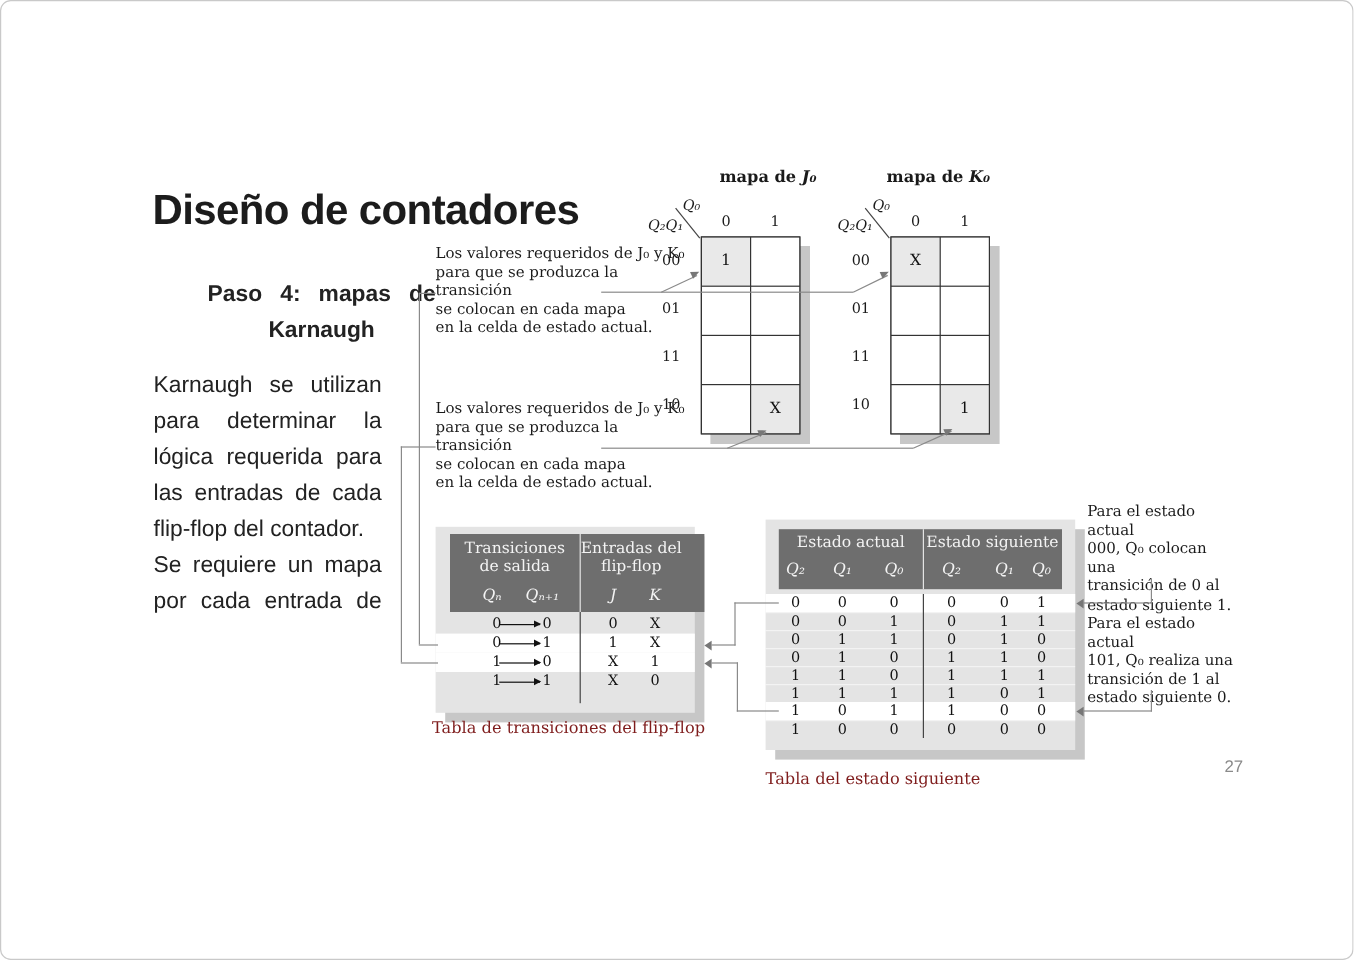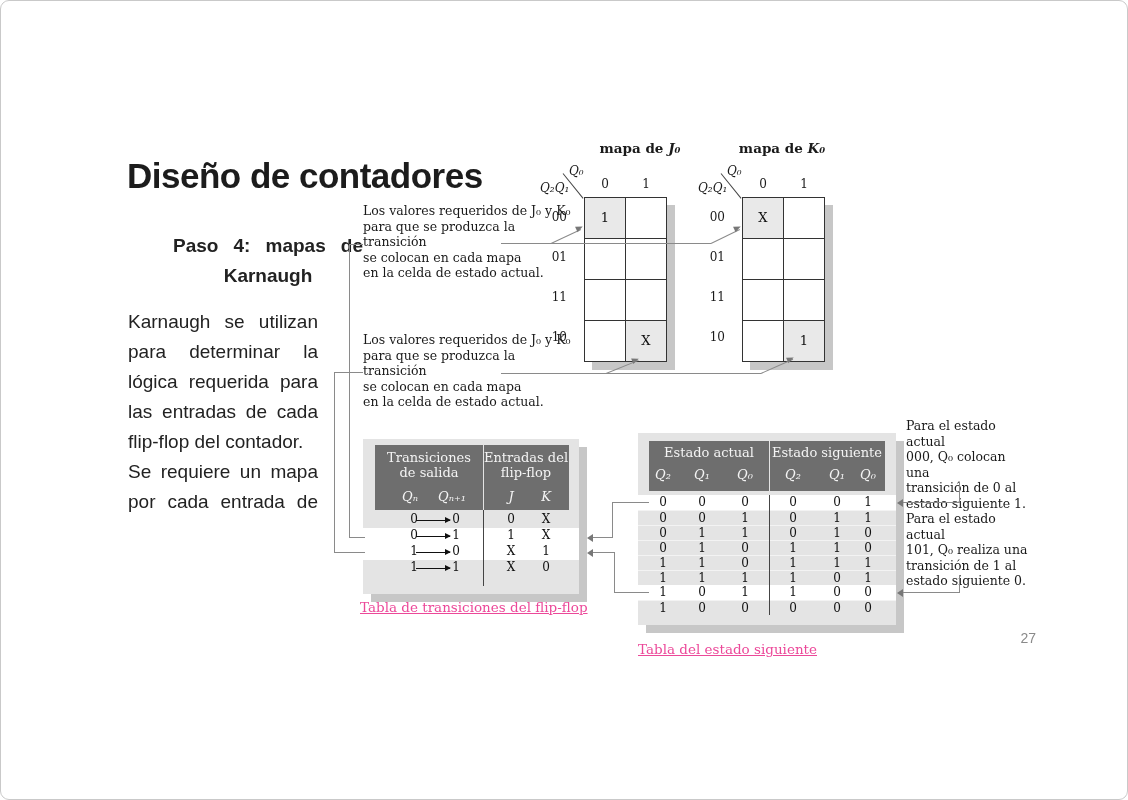--- a/index.html
+++ b/index.html
@@ -58,21 +58,21 @@
   .subhead { position:absolute; font-style:italic; font-size:13px; text-align:center; color:#f4f4f4; }
   .trow { position:absolute; left:0; right:0; height:16px; }
   .trow.hl { background:#fff; }
   .srow { position:absolute; left:0; right:0; height:15px; border-top:1px solid rgba(255,255,255,0.55); }
   .srow.hl { background:#fff; border-top:none; }
   .cellv { position:absolute; width:20px; text-align:center; font-size:12px; color:#111; line-height:15px; }
   .body-div { position:absolute; width:1px; background:#444; }
   .t-arrow { position:absolute; width:34px; height:1px; background:#111; top:8px; }
   .t-arrow::after { content:""; position:absolute; right:-1px; top:-3px; width:0; height:0;
     border-left:6px solid #111; border-top:3px solid transparent; border-bottom:3px solid transparent; }
-  .caption { position:absolute; font-size:13.5px; color:#ec4899;text-decoration:underline; }
+  .caption { position:absolute; font-size:13.5px; color:#7f1d1d; }
 </style>
 </head>
 <body>
 
 <div class="page">
 
   <div class="abs slide-title">Diseño de contadores</div>
 
   <div class="abs step-heading">
     <div class="jline">Paso 4:  mapas de</div>
@@ -155,21 +155,21 @@
       <div>estado siguiente 1.</div>
     </div>
     <div class="note" style="left:905px; top:510px; width:125px;">
       <div>Para el estado actual</div>
       <div>101, Q₀ realiza una</div>
       <div>transición de 1 al</div>
       <div>estado siguiente 0.</div>
     </div>
 
     <div class="panel" style="left:362px; top:438px; width:216px; height:155px;">
-      <div class="thead" style="left:12px; top:6px; width:194px; height:65px;">
+      <div class="thead" style="left:12px; top:6px; width:212px; height:65px;">
         <div class="tg" style="left:0; width:108px;">
           <div>Transiciones</div>
           <div>de salida</div>
         </div>
         <div class="tg" style="left:108px; width:86px;">
           <div>Entradas del</div>
           <div>flip-flop</div>
         </div>
         <div class="hdr-div" style="left:108px;"></div>
         <div class="subhead" style="left:20px; top:44px; width:30px;">Qₙ</div>

